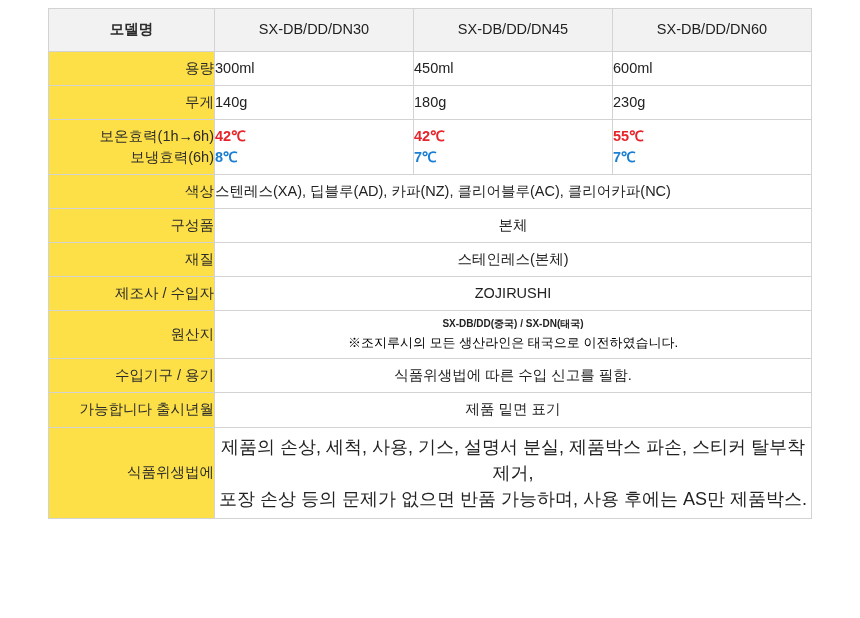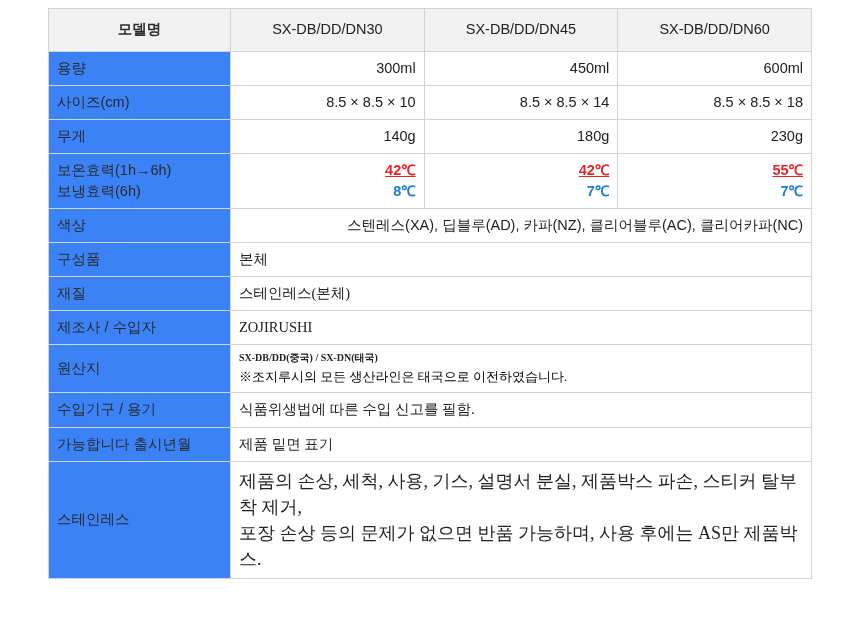--- a/index.html
+++ b/index.html
@@ -18,63 +18,62 @@
     box-sizing: border-box;
   }
   table.spec {
     border-collapse: collapse;
     width: 764px;
     table-layout: fixed;
   }
   table.spec td {
     border: 1px solid #d3d3d3;
     font-size: 14.5px;
-    padding: 6px 8px;
+    padding: 6px 0;
     vertical-align: middle;
     line-height: 1.45;
   }
   td.label {
     width: 165px;
-    background: #3b82f6;
-    text-align: left;
+    background: #fde047;
+    text-align: right;
     color: #2b2b2b;
   }
   td.val {
-    text-align: right;
+    text-align: left;
   }
   .head td {
     background: #f2f2f2;
     font-weight: normal;
     text-align: center;
     height: 30px;
   }
   .head td.label { font-weight: bold; }
   .row-h { height: 30px; }
-  .temp-hot { color: #e8242b; font-weight: bold; text-decoration: underline; }
+  .temp-hot { color: #e8242b; font-weight: bold; }
   .temp-cold { color: #1a7fd4; font-weight: bold; }
   .two-line { line-height: 1.5; }
   .origin-main {
     font-weight: bold;
     font-size: 10px;
     display: block;
     margin-bottom: 2px;
   }
   .origin-note {
     font-size: 13px;
     color: #000000;
     display: block;
   }
   .warranty-line {
     display: block;
     font-size: 18px;
   }
   .colspan-cell {
-    text-align: left;
+    text-align: center;
     padding-left: 12px;
-    font-family: Liberation Serif, serif;
   }
 </style>
 </head>
 <body>
 
 <div class="spec-wrap">
   <table class="spec">
     <tbody>
       <tr class="head">
         <td class="label">모델명</td>
@@ -83,26 +82,20 @@
         <td>SX-DB/DD/DN60</td>
       </tr>
 
       <tr class="row-h">
         <td class="label">용량</td>
         <td class="val">300ml</td>
         <td class="val">450ml</td>
         <td class="val">600ml</td>
       </tr>
 
-      <tr class="row-h">
-        <td class="label">사이즈(cm)</td>
-        <td class="val">8.5 × 8.5 × 10</td>
-        <td class="val">8.5 × 8.5 × 14</td>
-        <td class="val">8.5 × 8.5 × 18</td>
-      </tr>
 
       <tr class="row-h">
         <td class="label">무게</td>
         <td class="val">140g</td>
         <td class="val">180g</td>
         <td class="val">230g</td>
       </tr>
 
 
       <tr>
@@ -156,21 +149,21 @@
         <td class="label">수입기구 / 용기</td>
         <td class="colspan-cell" colspan="3">식품위생법에 따른 수입 신고를 필함.</td>
       </tr>
 
       <tr class="row-h">
         <td class="label">가능합니다 출시년월</td>
         <td class="colspan-cell" colspan="3">제품 밑면 표기</td>
       </tr>
 
       <tr>
-        <td class="label">스테인레스</td>
+        <td class="label">식품위생법에</td>
         <td class="colspan-cell" colspan="3">
           <span class="warranty-line">제품의 손상, 세척, 사용, 기스, 설명서 분실, 제품박스 파손, 스티커 탈부착 제거,</span>
           <span class="warranty-line">포장 손상 등의 문제가 없으면 반품 가능하며, 사용 후에는 AS만 제품박스.</span>
         </td>
       </tr>
     </tbody>
   </table>
 </div>
 
 </body></html>

